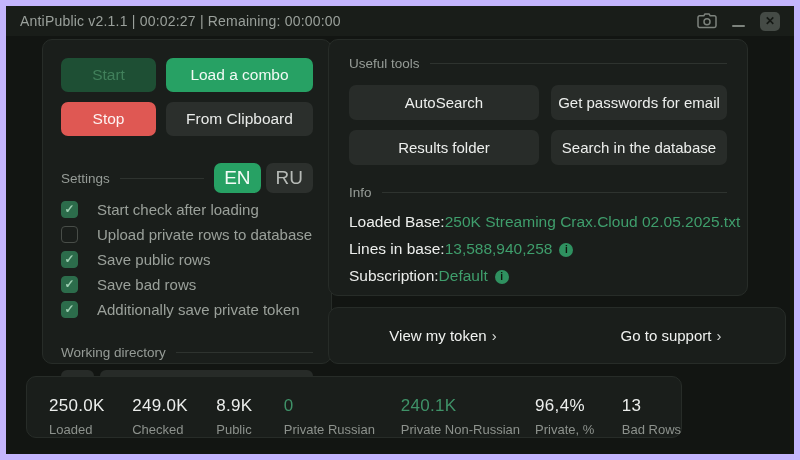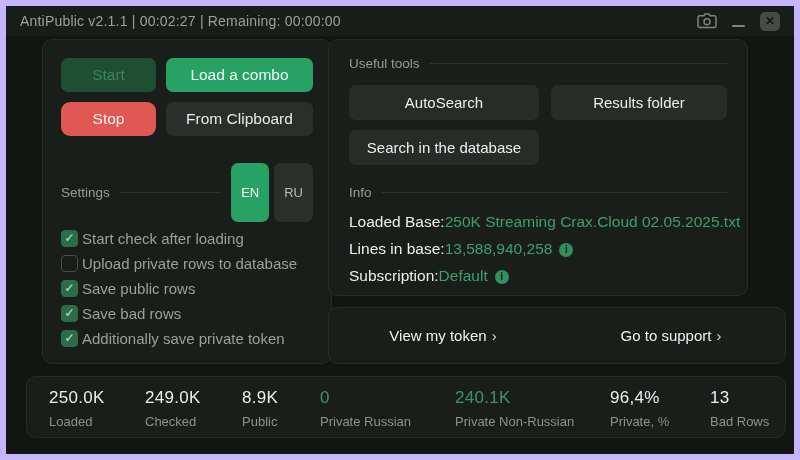--- a/index.html
+++ b/index.html
@@ -25,40 +25,40 @@
     display:flex; align-items:center; justify-content:center; line-height:1;
   }
   
   .panel {
     position:absolute; background:#1a1e1b;
     border:1px solid #272c28; border-radius:10px;
   }
   .left-panel  { left:36px;  top:33px;  width:290px; height:325px; padding:18px; }
   .right-panel { left:322px; top:33px;  width:420px; height:257px; padding:16px 20px; }
   .links-panel { left:322px; top:301px; width:458px; height:57px; display:flex; align-items:center; }
-  .stats-bar   { left:20px;  top:370px; width:760px; height:62px; display:flex; padding:11px 0 0 22px; }
+  .stats-bar   { left:20px;  top:370px; width:656px; height:62px; display:flex; padding:11px 0 0 22px;align-items:flex-end; }
   
   .btn-grid { display:grid; grid-template-columns:95px 1fr; gap:10px; }
   .btn {
     height:34px; border:none; border-radius:7px; font-size:15.5px;
     font-family:inherit; display:flex; align-items:center; justify-content:center; cursor:pointer;
   }
   .btn-start { background:#1e4f34; color:#41805b; }
   .btn-load  { background:#27a164; color:#f2faf5; }
-  .btn-stop  { background:#df5853; color:#fdf3f2;border-radius:9px; }
+  .btn-stop  { background:#df5853; color:#fdf3f2; }
   .btn-clip  { background:#2b2f2c; color:#e9ebe9; }
   .section-row { display:flex; align-items:center; gap:10px; margin-top:27px; }
   .section-label { color:#969c97; font-size:13.5px; white-space:nowrap; }
   .section-line { flex:1; height:1px; background:#2e332f; }
   .lang-group { display:flex; gap:5px; }
-  .lang { padding:22px 10px; border-radius:7px; font-size:13px; cursor:pointer; }
+  .lang { padding:4px 10px; border-radius:7px; font-size:19px; cursor:pointer; }
   .lang-active   { background:#27a164; color:#f4fbf7; }
   .lang-inactive { background:#2c302d; color:#b6bab6; }
   .check-list { margin-top:6px; }
-  .check-row { display:flex; align-items:center; gap:4px; height:17px; margin-top:8px; cursor:pointer; }
+  .check-row { display:flex; align-items:center; gap:19px; height:17px; margin-top:8px; cursor:pointer; }
   .checkbox {
     width:17px; height:17px; border-radius:4px; flex:0 0 17px;
     border:1.5px solid #484d48; position:relative;
   }
   .checkbox.checked { background:#2c6c4b; border-color:#2c6c4b; }
   .checkbox.checked::after {
     content:"✓"; position:absolute; left:50%; top:50%; transform:translate(-50%,-54%);
     color:#9ecfb2; font-size:12px; font-weight:bold;
   }
   .check-label { color:#9aa09a; font-size:15px; white-space:nowrap; }
@@ -188,20 +188,21 @@
   <div class="panel right-panel">
     <div class="section-row" style="margin-top:0;">
       <span class="section-label">Useful tools</span>
       <span class="section-line"></span>
     </div>
 
     <div class="tools-grid">
 
         <button class="tool-btn">AutoSearch</button>
 
+        <button class="tool-btn">Get passwords for email</button>
 
         <button class="tool-btn">Results folder</button>
 
         <button class="tool-btn">Search in the database</button>
       </div>
 
     <div class="section-row info-section-row">
       <span class="section-label">Info</span>
       <span class="section-line"></span>
     </div>

